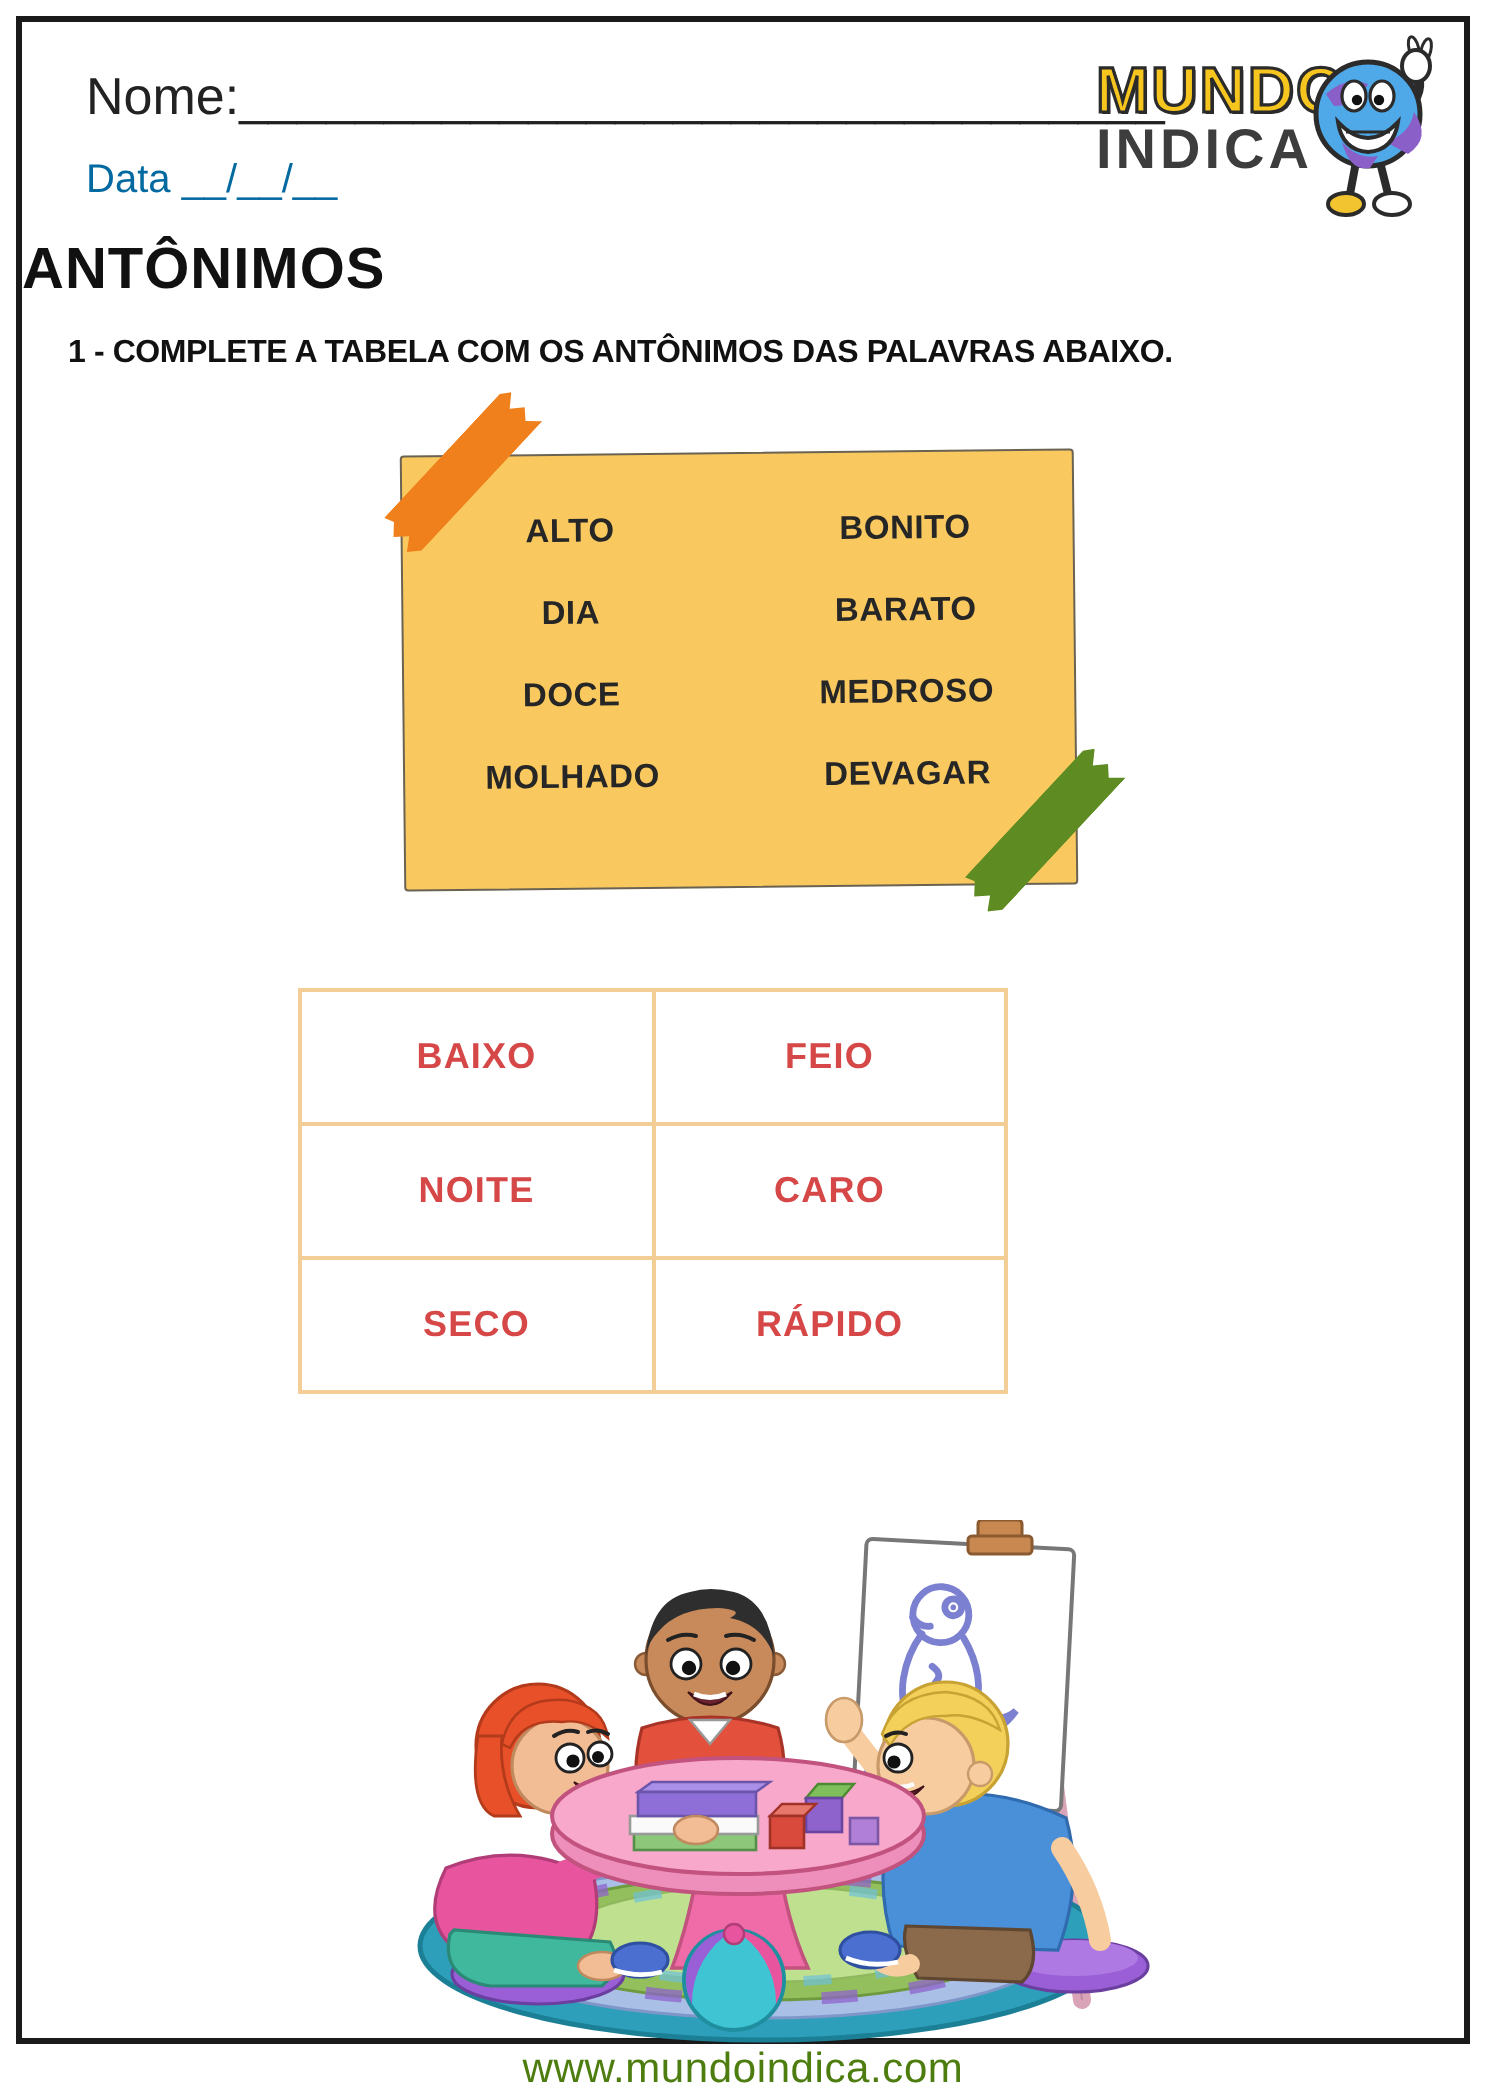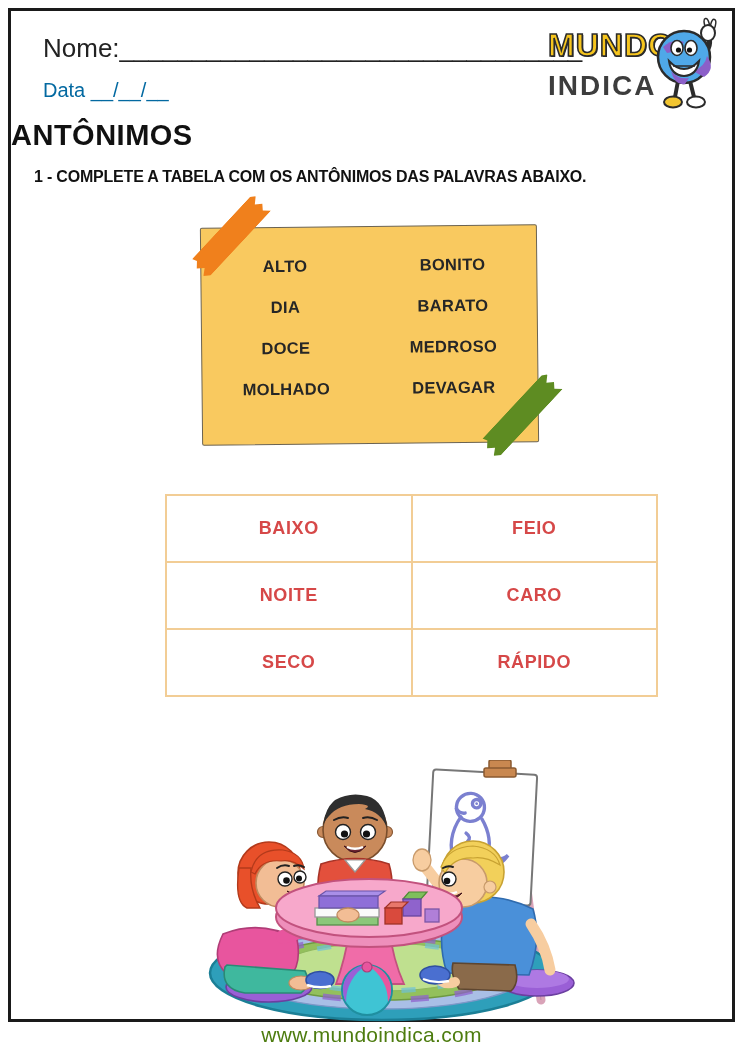--- a/index.html
+++ b/index.html
@@ -16,21 +16,21 @@
   .name-line{letter-spacing:0px;color:#222;}
   .date-row{position:absolute;left:32px;top:68px;font-size:20px;color:#0369a1;}
   
   .logo{position:absolute;right:16px;top:14px;width:168px;height:98px;}
   .logo-text{position:absolute;left:0;top:4px;line-height:1;}
   .logo-word1{
     font-size:32px;font-weight:800;color:#F6C51E;letter-spacing:1px;
     -webkit-text-stroke:1.6px #2b2b2b;text-shadow:1px 1px 0 #2b2b2b;
   }
   .logo-word2{
-    font-size:28px;font-weight:800;color:#3d3d3d;letter-spacing:2px;margin-top:11px;
+    font-size:28px;font-weight:800;color:#3d3d3d;letter-spacing:2px;margin-top:0;
   }
   .logo-globe{position:absolute;right:-4px;top:-8px;}
   
   .title{position:absolute;left:0;top:108px;width:100%;text-align:left;
     font-size:29px;font-weight:bold;color:#111;letter-spacing:0.5px;}
   .instruction{position:absolute;left:23px;top:157px;font-size:16px;font-weight:bold;
     color:#111;letter-spacing:-0.2px;white-space:nowrap;}
   
   .card{
     position:absolute;left:190px;top:215px;width:337px;height:218px;
@@ -39,21 +39,21 @@
   }
   .card-grid{display:grid;grid-template-columns:1fr 1fr;padding-top:29px;row-gap:22px;}
   .card-word{text-align:center;font-size:16.5px;font-weight:bold;color:#262626;letter-spacing:0.3px;}
   .tape{position:absolute;
     clip-path:polygon(5% 0%,95% 0%,100% 15%,93% 35%,99% 55%,94% 75%,100% 100%,6% 100%,0% 80%,7% 62%,1% 40%,7% 20%);
   }
   .tape-orange{left:172px;top:213px;width:94px;height:25px;background:#F0801C;transform:rotate(-47deg);}
   .tape-green{left:462px;top:392px;width:96px;height:25px;background:#5E8C22;transform:rotate(-47deg);}
   
   .answer-table{
-    position:absolute;left:138px;top:483px;width:493px;border-collapse:collapse;margin-left:16px;
+    position:absolute;left:138px;top:483px;width:355px;border-collapse:collapse;
   }
   .answer-table td{
     border:2.2px solid #F2CD95;width:50%;height:63px;text-align:center;vertical-align:middle;
     font-size:18px;font-weight:bold;color:#D64848;letter-spacing:0.6px;
   }
   
   .scene{position:absolute;left:186px;top:749px;width:382px;height:263px;}
   
   .footer{position:absolute;left:0;top:1023px;width:100%;text-align:center;
     font-size:21px;color:#4d7c0f;letter-spacing:0.3px;}

